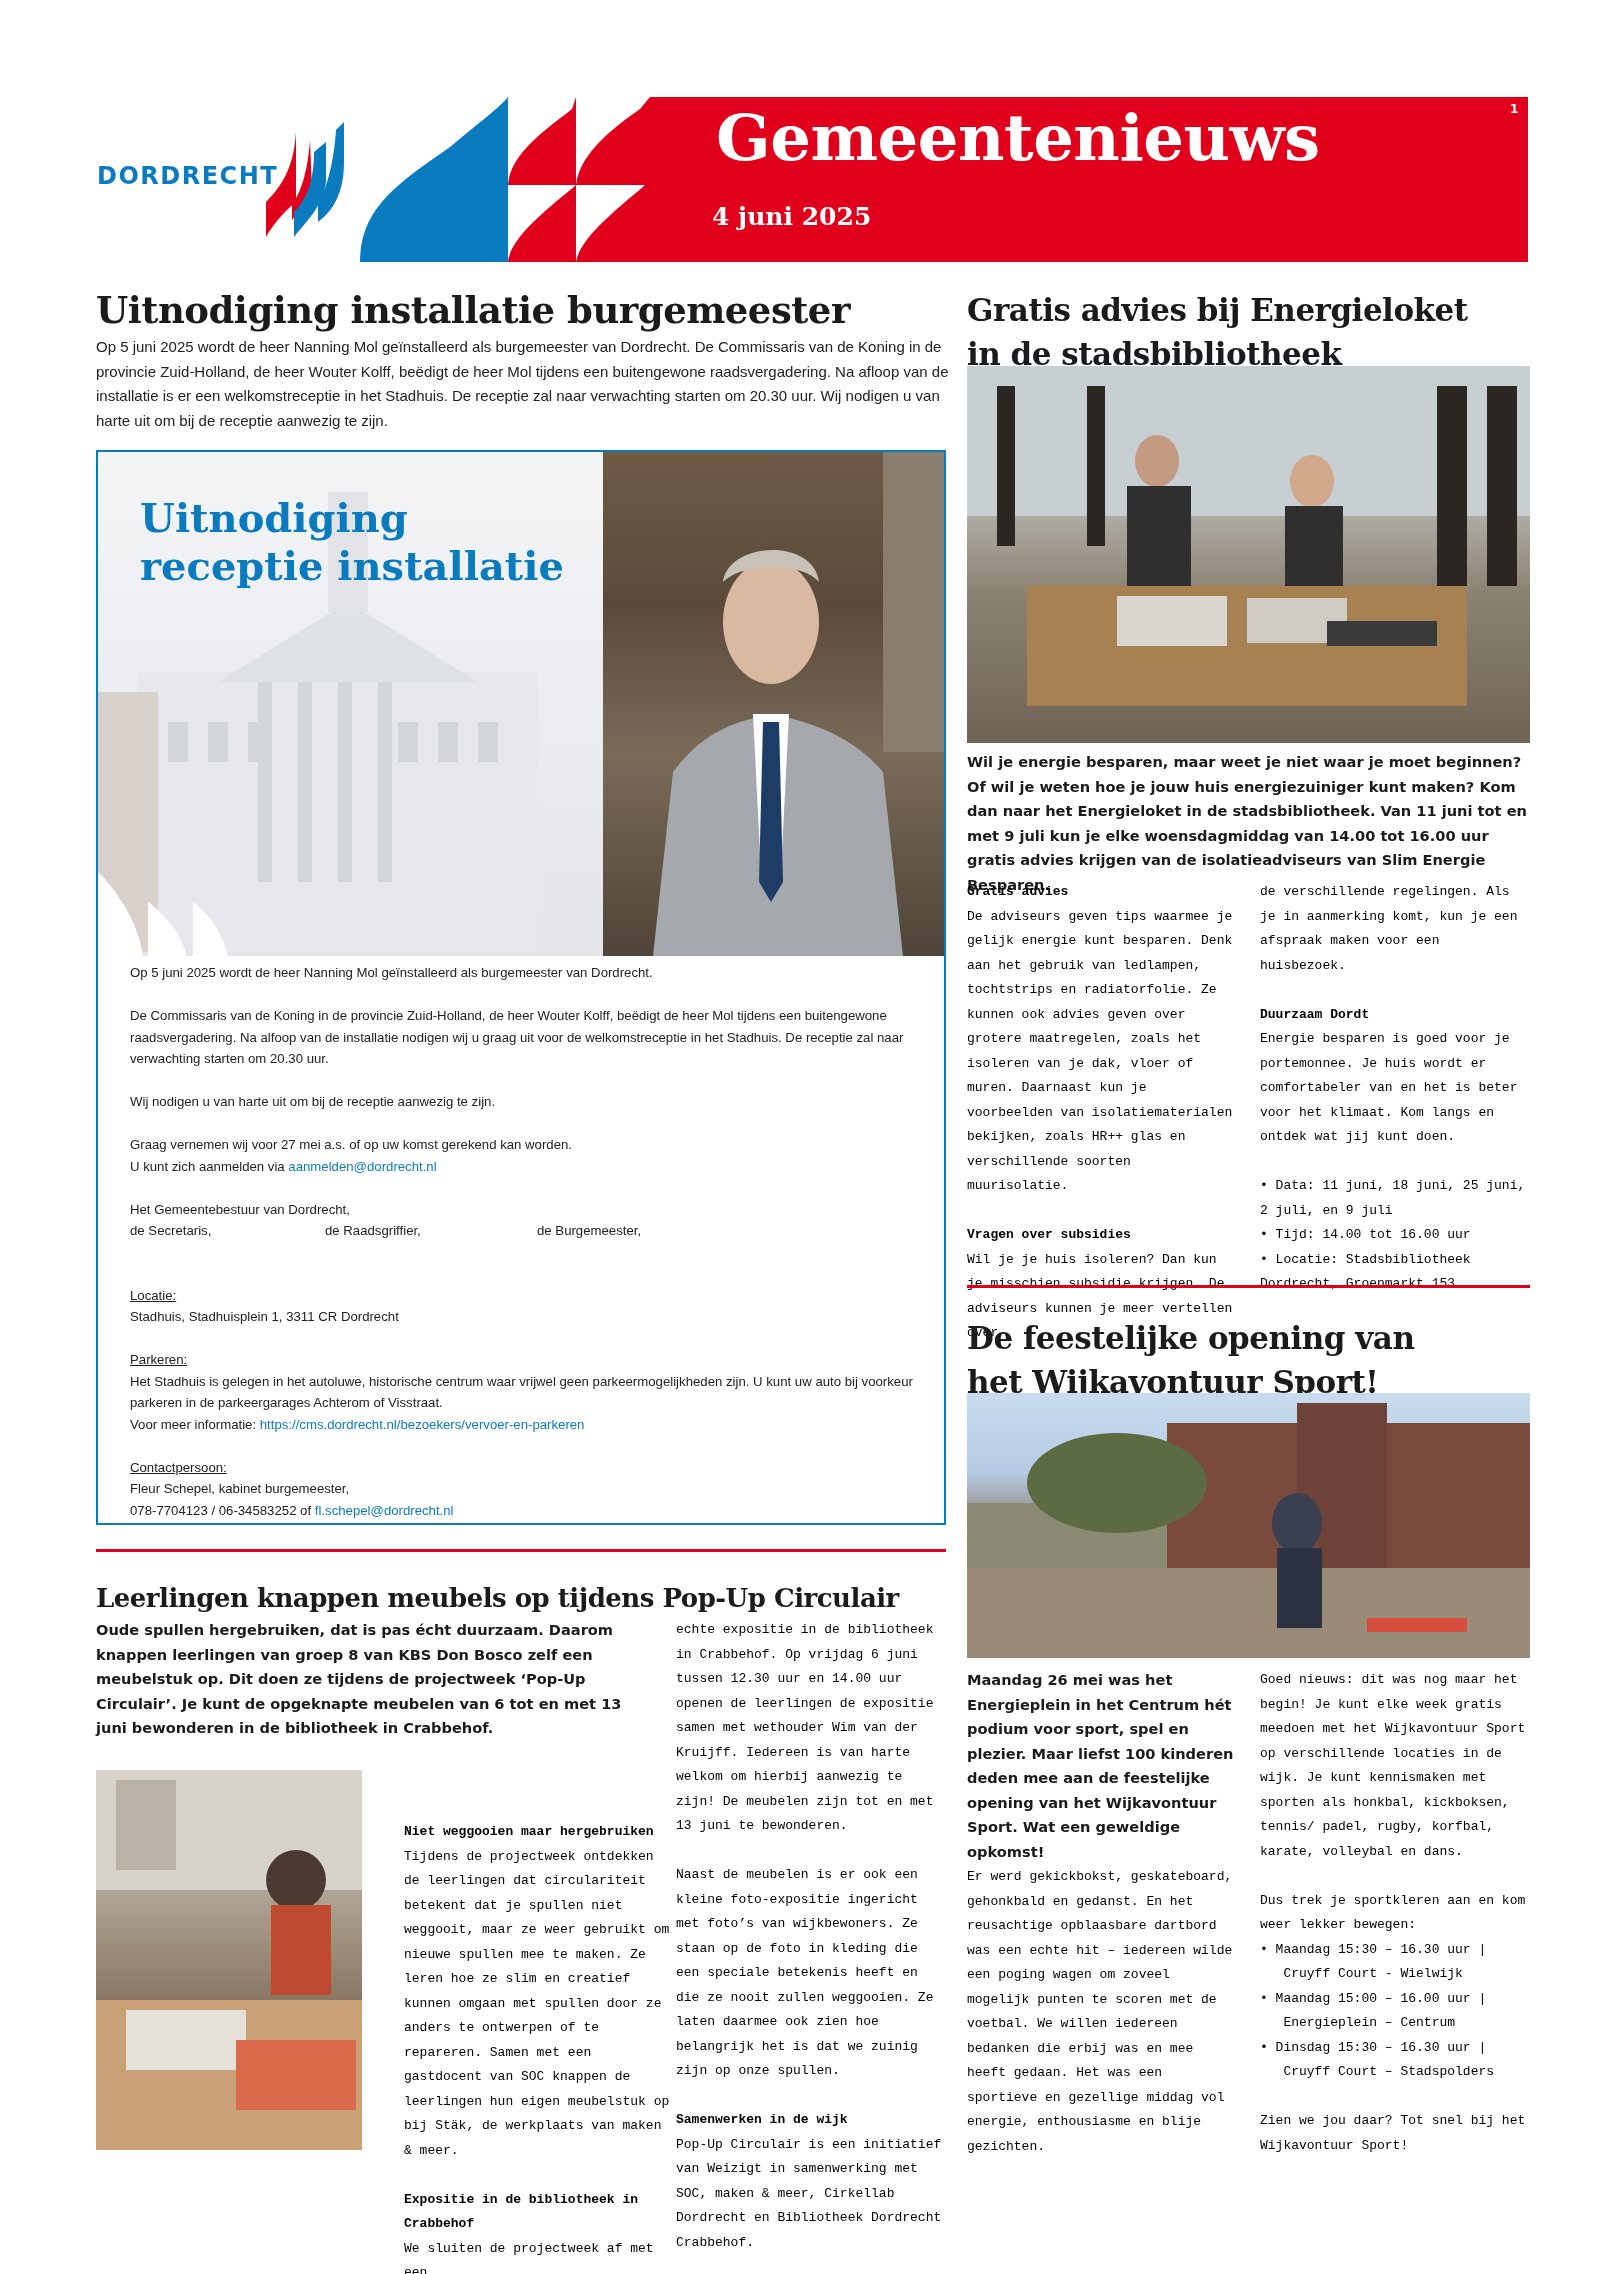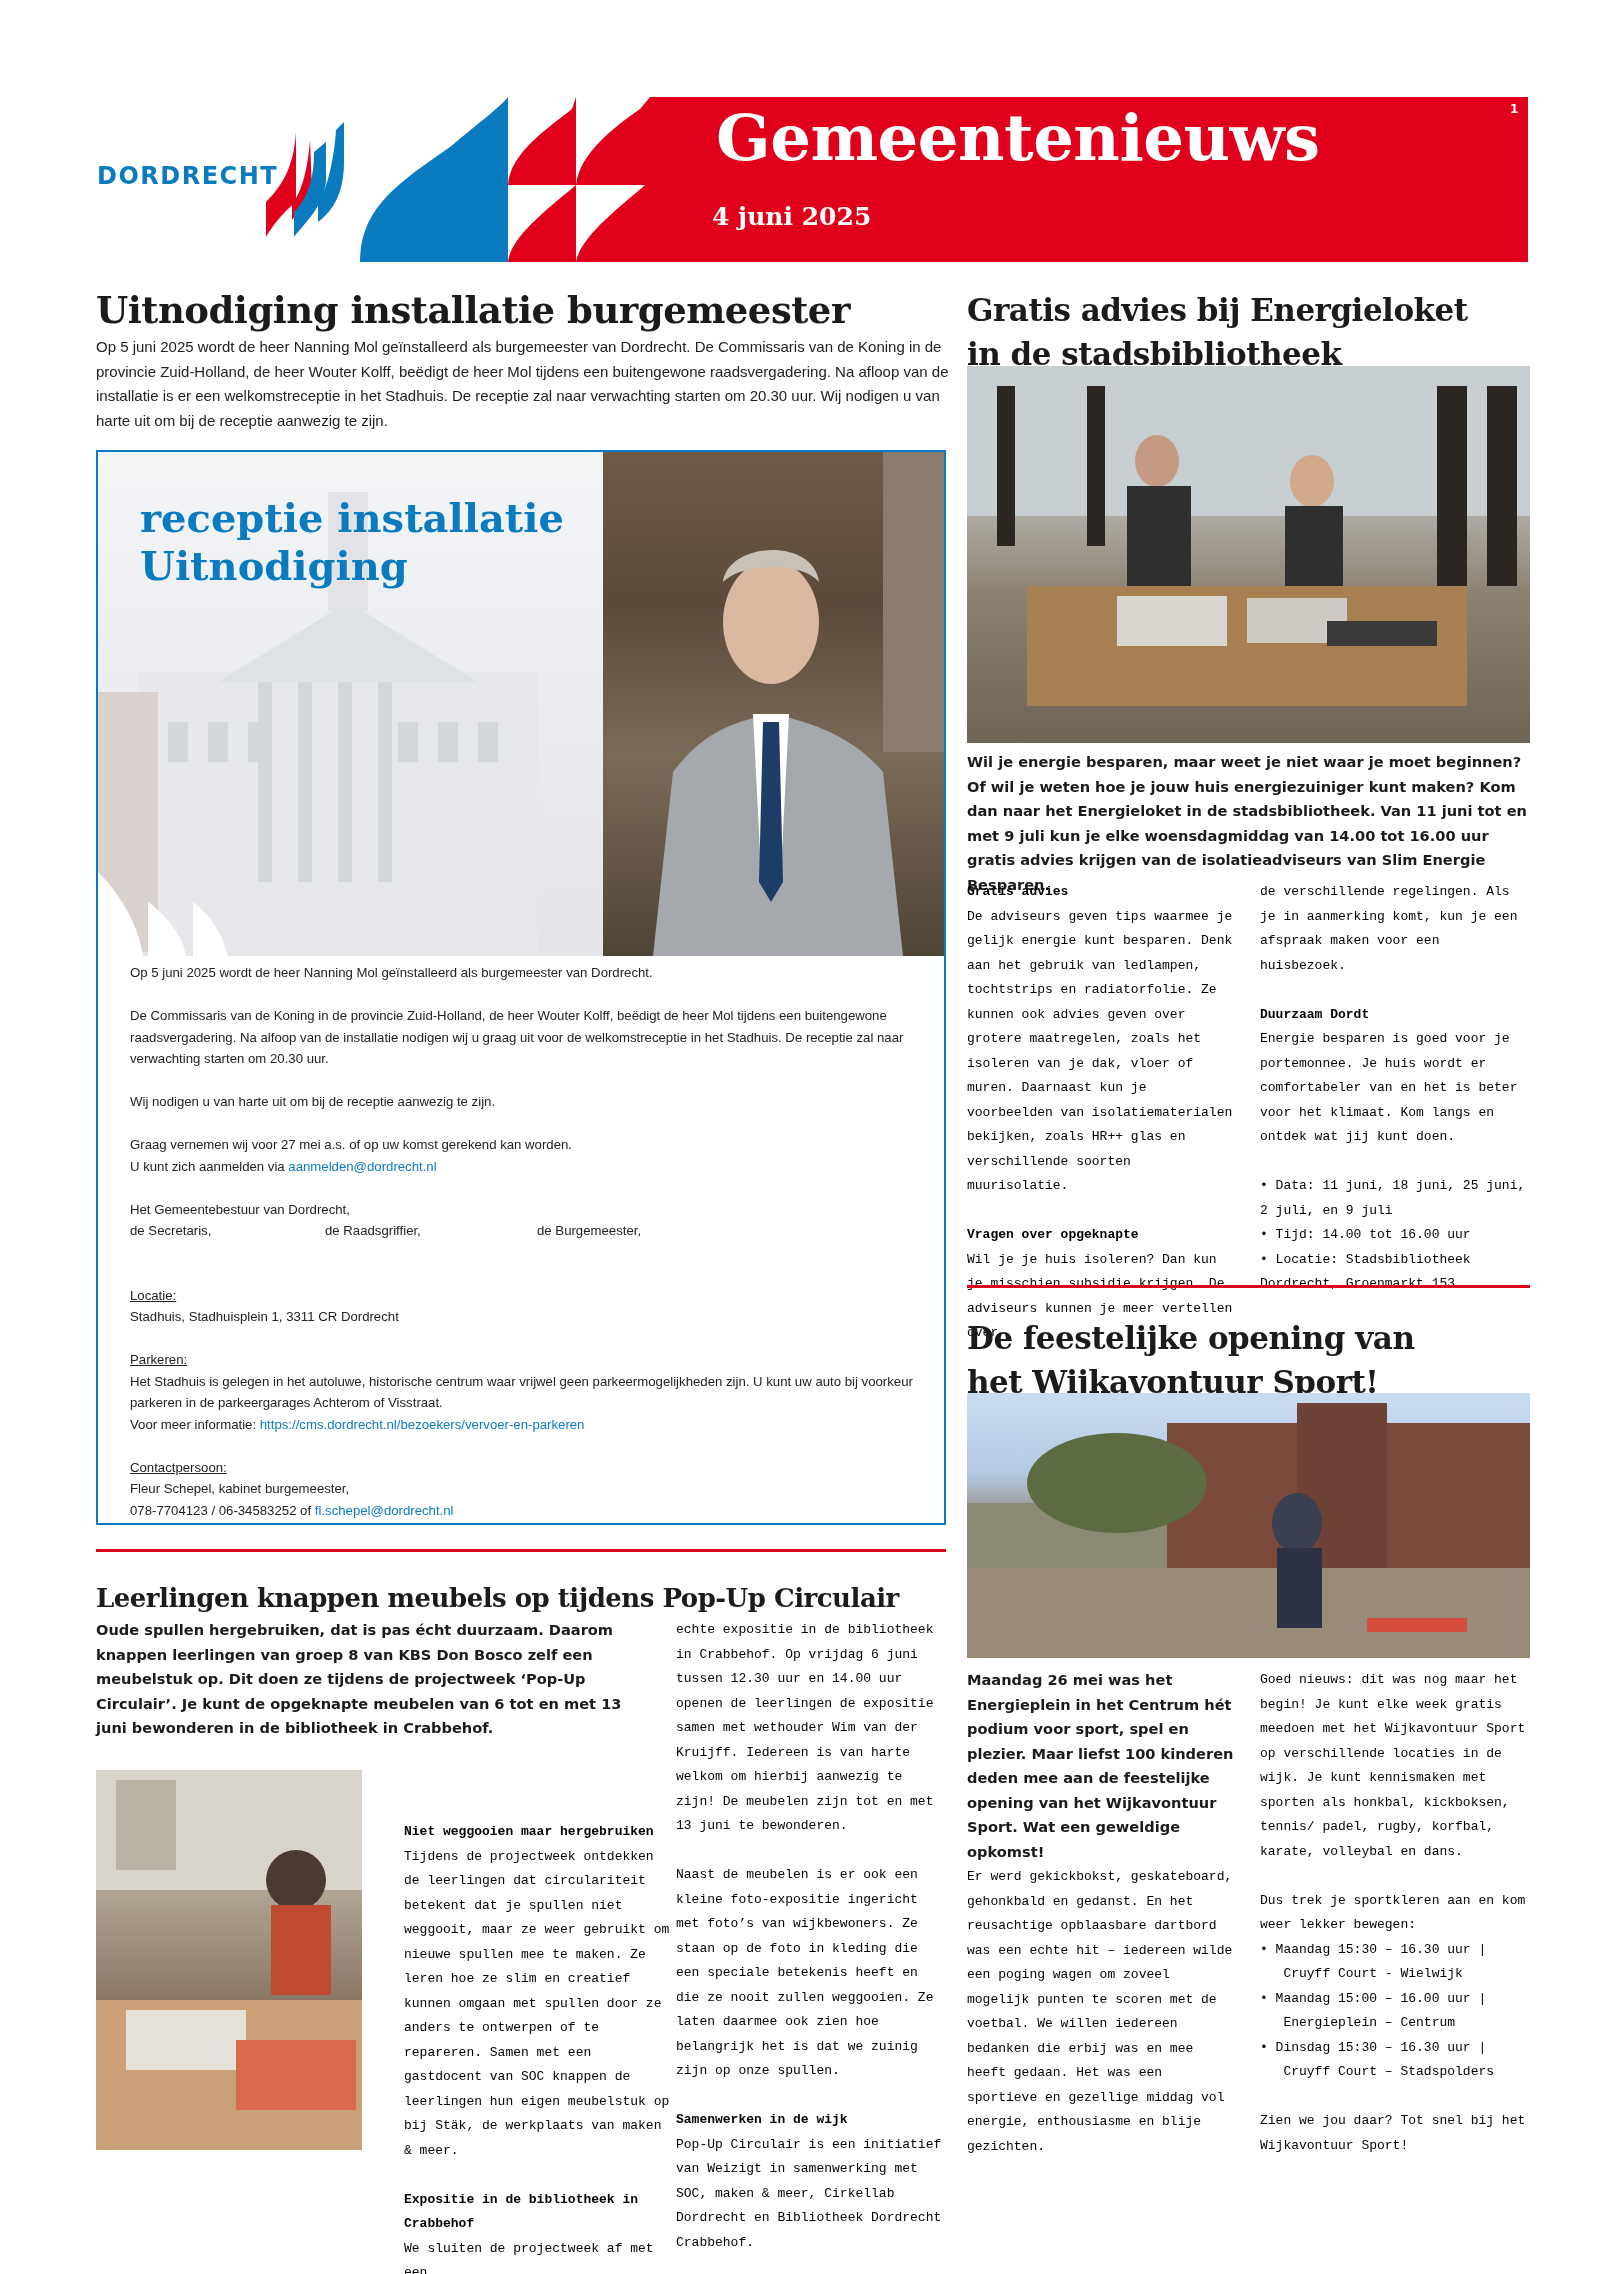--- a/index.html
+++ b/index.html
@@ -94,22 +94,22 @@
   <svg width="341" height="504" viewBox="0 0 341 504">
     <rect x="280" y="0" width="61" height="300" fill="#8a7d6d"></rect>
     <ellipse cx="168" cy="170" rx="48" ry="62" fill="#d9b9a0"></ellipse>
     <path d="M120 130 C125 90 210 85 216 130 C200 110 140 110 120 130 Z" fill="#c8c2b8"></path>
     <path d="M50 504 L70 320 C100 280 130 270 168 262 C210 270 250 285 280 320 L300 504 Z" fill="#a5a8ac"></path>
     <polygon points="150,262 186,262 178,420 158,420" fill="#ffffff"></polygon>
     <polygon points="160,270 176,270 180,430 168,450 156,430" fill="#1d3c66"></polygon>
   </svg>
 </div>
 <div class="abs invite-title">
+  <div>Uitnodiging</div>
   <div>receptie installatie</div>
-  <div>Uitnodiging</div>
 </div>
 
 <div class="abs invite-text">
   <p>Op 5 juni 2025 wordt de heer Nanning Mol geïnstalleerd als burgemeester van Dordrecht.</p>
   <p>De Commissaris van de Koning in de provincie Zuid-Holland, de heer Wouter Kolff, beëdigt de heer Mol tijdens een buitengewone raadsvergadering. Na alfoop van de installatie nodigen wij u graag uit voor de welkomstreceptie in het Stadhuis. De receptie zal naar verwachting starten om 20.30 uur.</p>
   <p>Wij nodigen u van harte uit om bij de receptie aanwezig te zijn.</p>
   <p>
     <span>Graag vernemen wij voor 27 mei a.s. of op uw komst gerekend kan worden.</span><br>
     <span>U kunt zich aanmelden via </span><a class="link">aanmelden@dordrecht.nl</a>
   </p>
@@ -158,21 +158,21 @@
     <rect x="150" y="230" width="110" height="50" fill="#d9d6cf"></rect>
     <rect x="280" y="232" width="100" height="45" fill="#cfcbc3"></rect>
     <rect x="360" y="255" width="110" height="25" fill="#3a3a3a"></rect>
   </svg>
 </div>
 <p class="abs lead" style="left:967px; top:750px; width:563px;">Wil je energie besparen, maar weet je niet waar je moet beginnen? Of wil je weten hoe je jouw huis energiezuiniger kunt maken? Kom dan naar het Energieloket in de stadsbibliotheek. Van 11 juni tot en met 9 juli kun je elke woensdagmiddag van 14.00 tot 16.00 uur gratis advies krijgen van de isolatieadviseurs van Slim Energie Besparen.</p>
 <div class="abs body-text" style="left:967px; top:880px; width:272px;">
   <span class="sub">Gratis advies</span>
   <span>De adviseurs geven tips waarmee je gelijk energie kunt besparen. Denk aan het gebruik van ledlampen, tochtstrips en radiatorfolie. Ze kunnen ook advies geven over grotere maatregelen, zoals het isoleren van je dak, vloer of muren. Daarnaast kun je voorbeelden van isolatiematerialen bekijken, zoals HR++ glas en verschillende soorten muurisolatie.</span>
   <br><br>
-  <span class="sub">Vragen over opgeknapte</span>
+  <span class="sub">Vragen over subsidies</span>
   <span>Wil je je huis isoleren? Dan kun je misschien subsidie krijgen. De adviseurs kunnen je meer vertellen over</span>
 </div>
 <div class="abs body-text" style="left:1260px; top:880px; width:272px;">
   <span>de verschillende regelingen. Als je in aanmerking komt, kun je een afspraak maken voor een huisbezoek.</span>
   <br><br>
   <span class="sub">Duurzaam Dordt</span>
   <span>Energie besparen is goed voor je portemonnee. Je huis wordt er comfortabeler van en het is beter voor het klimaat. Kom langs en ontdek wat jij kunt doen.</span>
   <br><br>
   <div>• Data: 11 juni, 18 juni, 25 juni, 2 juli, en 9 juli</div>
   <div>• Tijd: 14.00 tot 16.00 uur</div>

